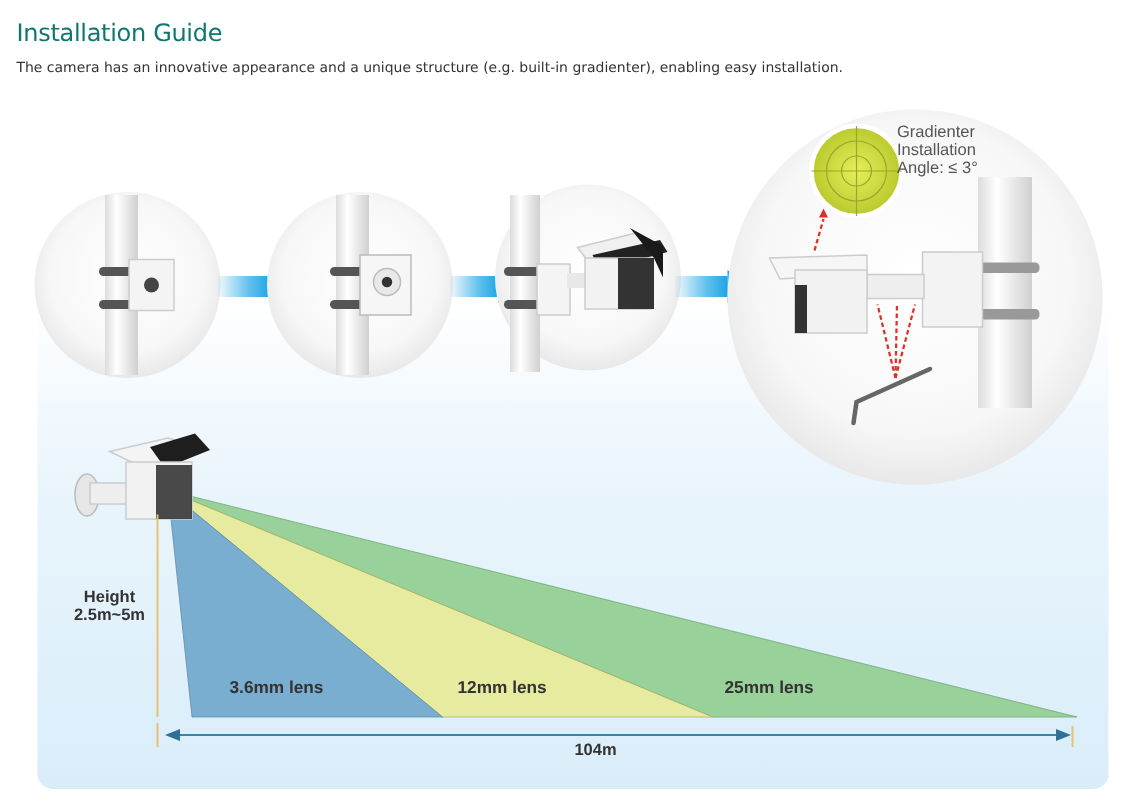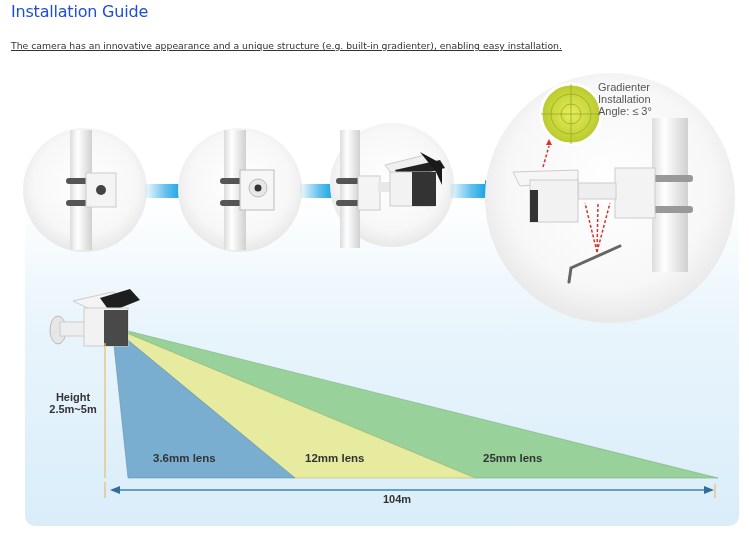--- a/index.html
+++ b/index.html
@@ -1,18 +1,18 @@
 <!DOCTYPE html>
 <html><head>
 <meta charset="utf-8">
 <style>
   html, body { margin:0; padding:0; background:#ffffff; }
   body { width:749px; height:535px; position:relative; overflow:hidden; font-family:"DejaVu Sans", sans-serif; }
-  .title { position:absolute; left:11px; top:2px; font-size:16px; color:#1d4ed8; letter-spacing:-0.2px; }
-  .subtitle { position:absolute; left:11px; top:40px; font-size:9.3px; color:#333;text-decoration:underline; }
+  .title { position:absolute; left:11px; top:12px; font-size:16px; color:#0f766e; letter-spacing:-0.2px; }
+  .subtitle { position:absolute; left:11px; top:40px; font-size:9.3px; color:#333; }
   .panel { position:absolute; left:25px; top:60px; width:714px; height:466px; border-radius:10px;
     background:linear-gradient(to bottom, #ffffff 0%, #ffffff 30%, #eaf5fc 55%, #d9edf9 100%); }
   svg { position:absolute; left:0; top:0; }
   .lbl { font-family:"Liberation Sans", sans-serif; font-weight:bold; fill:#333; }
   .grad-txt { font-family:"Liberation Sans", sans-serif; fill:#555; font-size:11px; }
 </style>
 </head>
 <body>
 
 <div class="title">Installation Guide</div>

